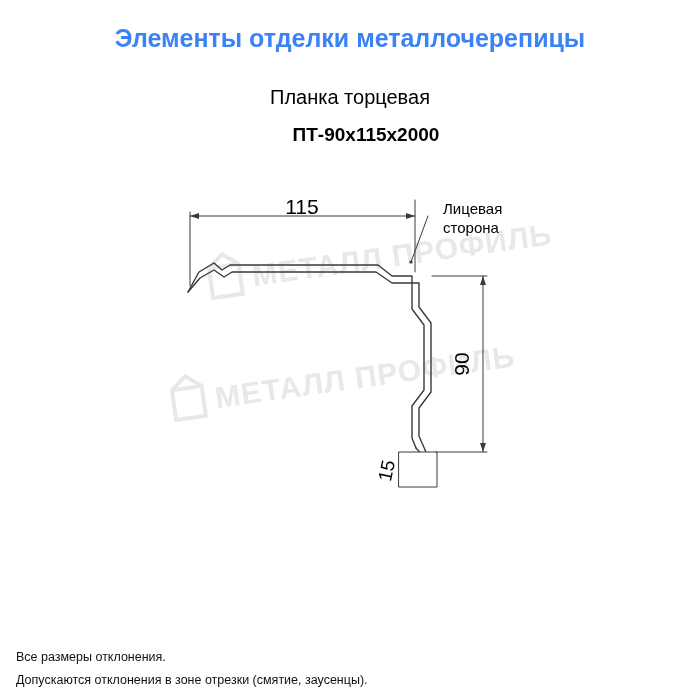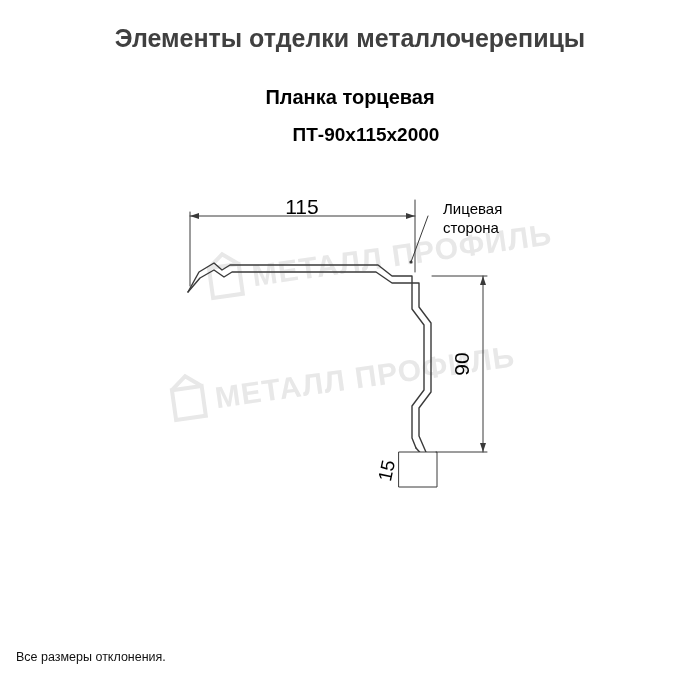--- a/index.html
+++ b/index.html
@@ -21,30 +21,30 @@
   }
   .title {
     position: absolute;
     top: 24px;
     left: 0;
     width: 700px;
     text-align: center;
     font-size: 25px;
     font-weight: bold;
     letter-spacing: 0px;
-    color: #404040;
+    color: #3b82f6;
   }
   .subtitle {
     position: absolute;
     top: 86px;
     left: 0;
     width: 700px;
     text-align: center;
     font-size: 20px;
-    font-weight: bold;
+    font-weight: normal;
     color: #000000;
   }
   .code {
     position: absolute;
     top: 124px;
     left: 0;
     width: 700px;
     text-align: center;
     font-size: 19px;
     font-weight: bold;
@@ -152,14 +152,15 @@
 
     <text x="443" y="214" font-family="Liberation Sans, sans-serif" font-size="15" fill="#000000" id="t-face1">Лицевая</text>
     <text x="443" y="233" font-family="Liberation Sans, sans-serif" font-size="15" fill="#000000" id="t-face2">сторона</text>
   </svg>
 
   <div class="title">Элементы отделки металлочерепицы</div>
   <div class="subtitle">Планка торцевая</div>
   <div class="code">ПТ-90х115х2000</div>
 
   <div class="footnote line1">Все размеры отклонения.</div>
+  <div class="footnote line2">Допускаются отклонения в зоне отрезки (смятие, заусенцы).</div>
 
 </div>
 
 </body></html>

